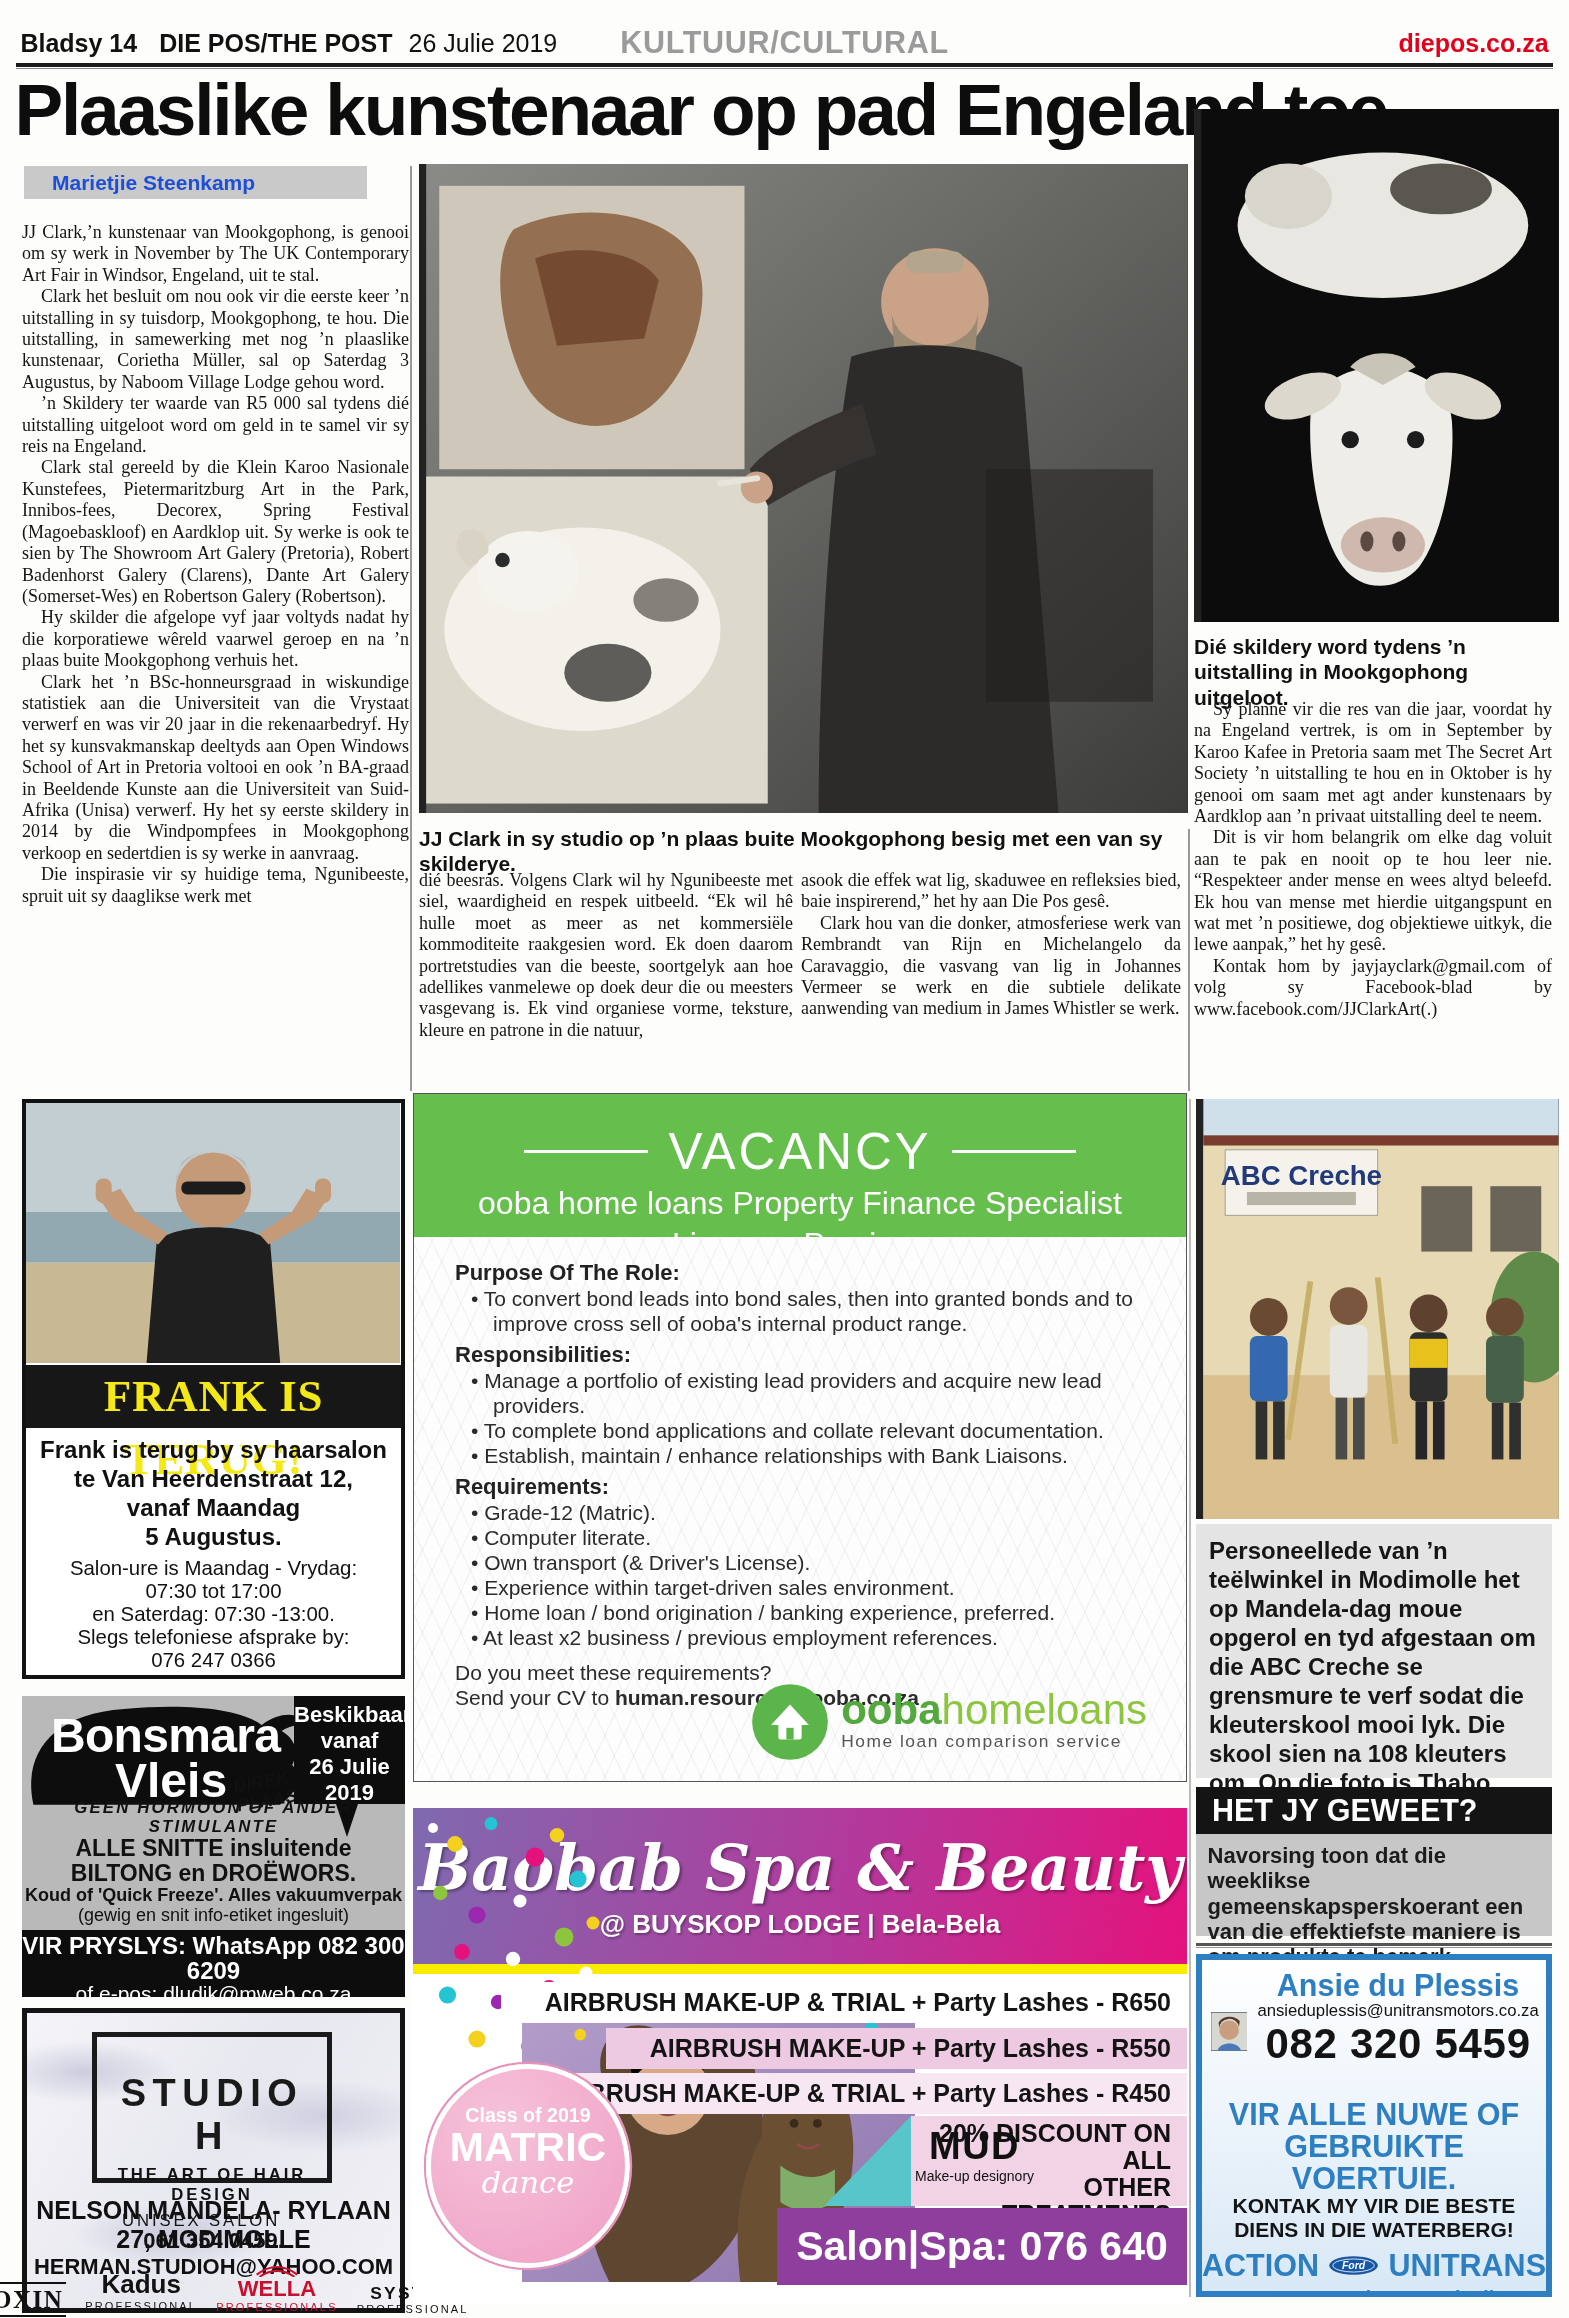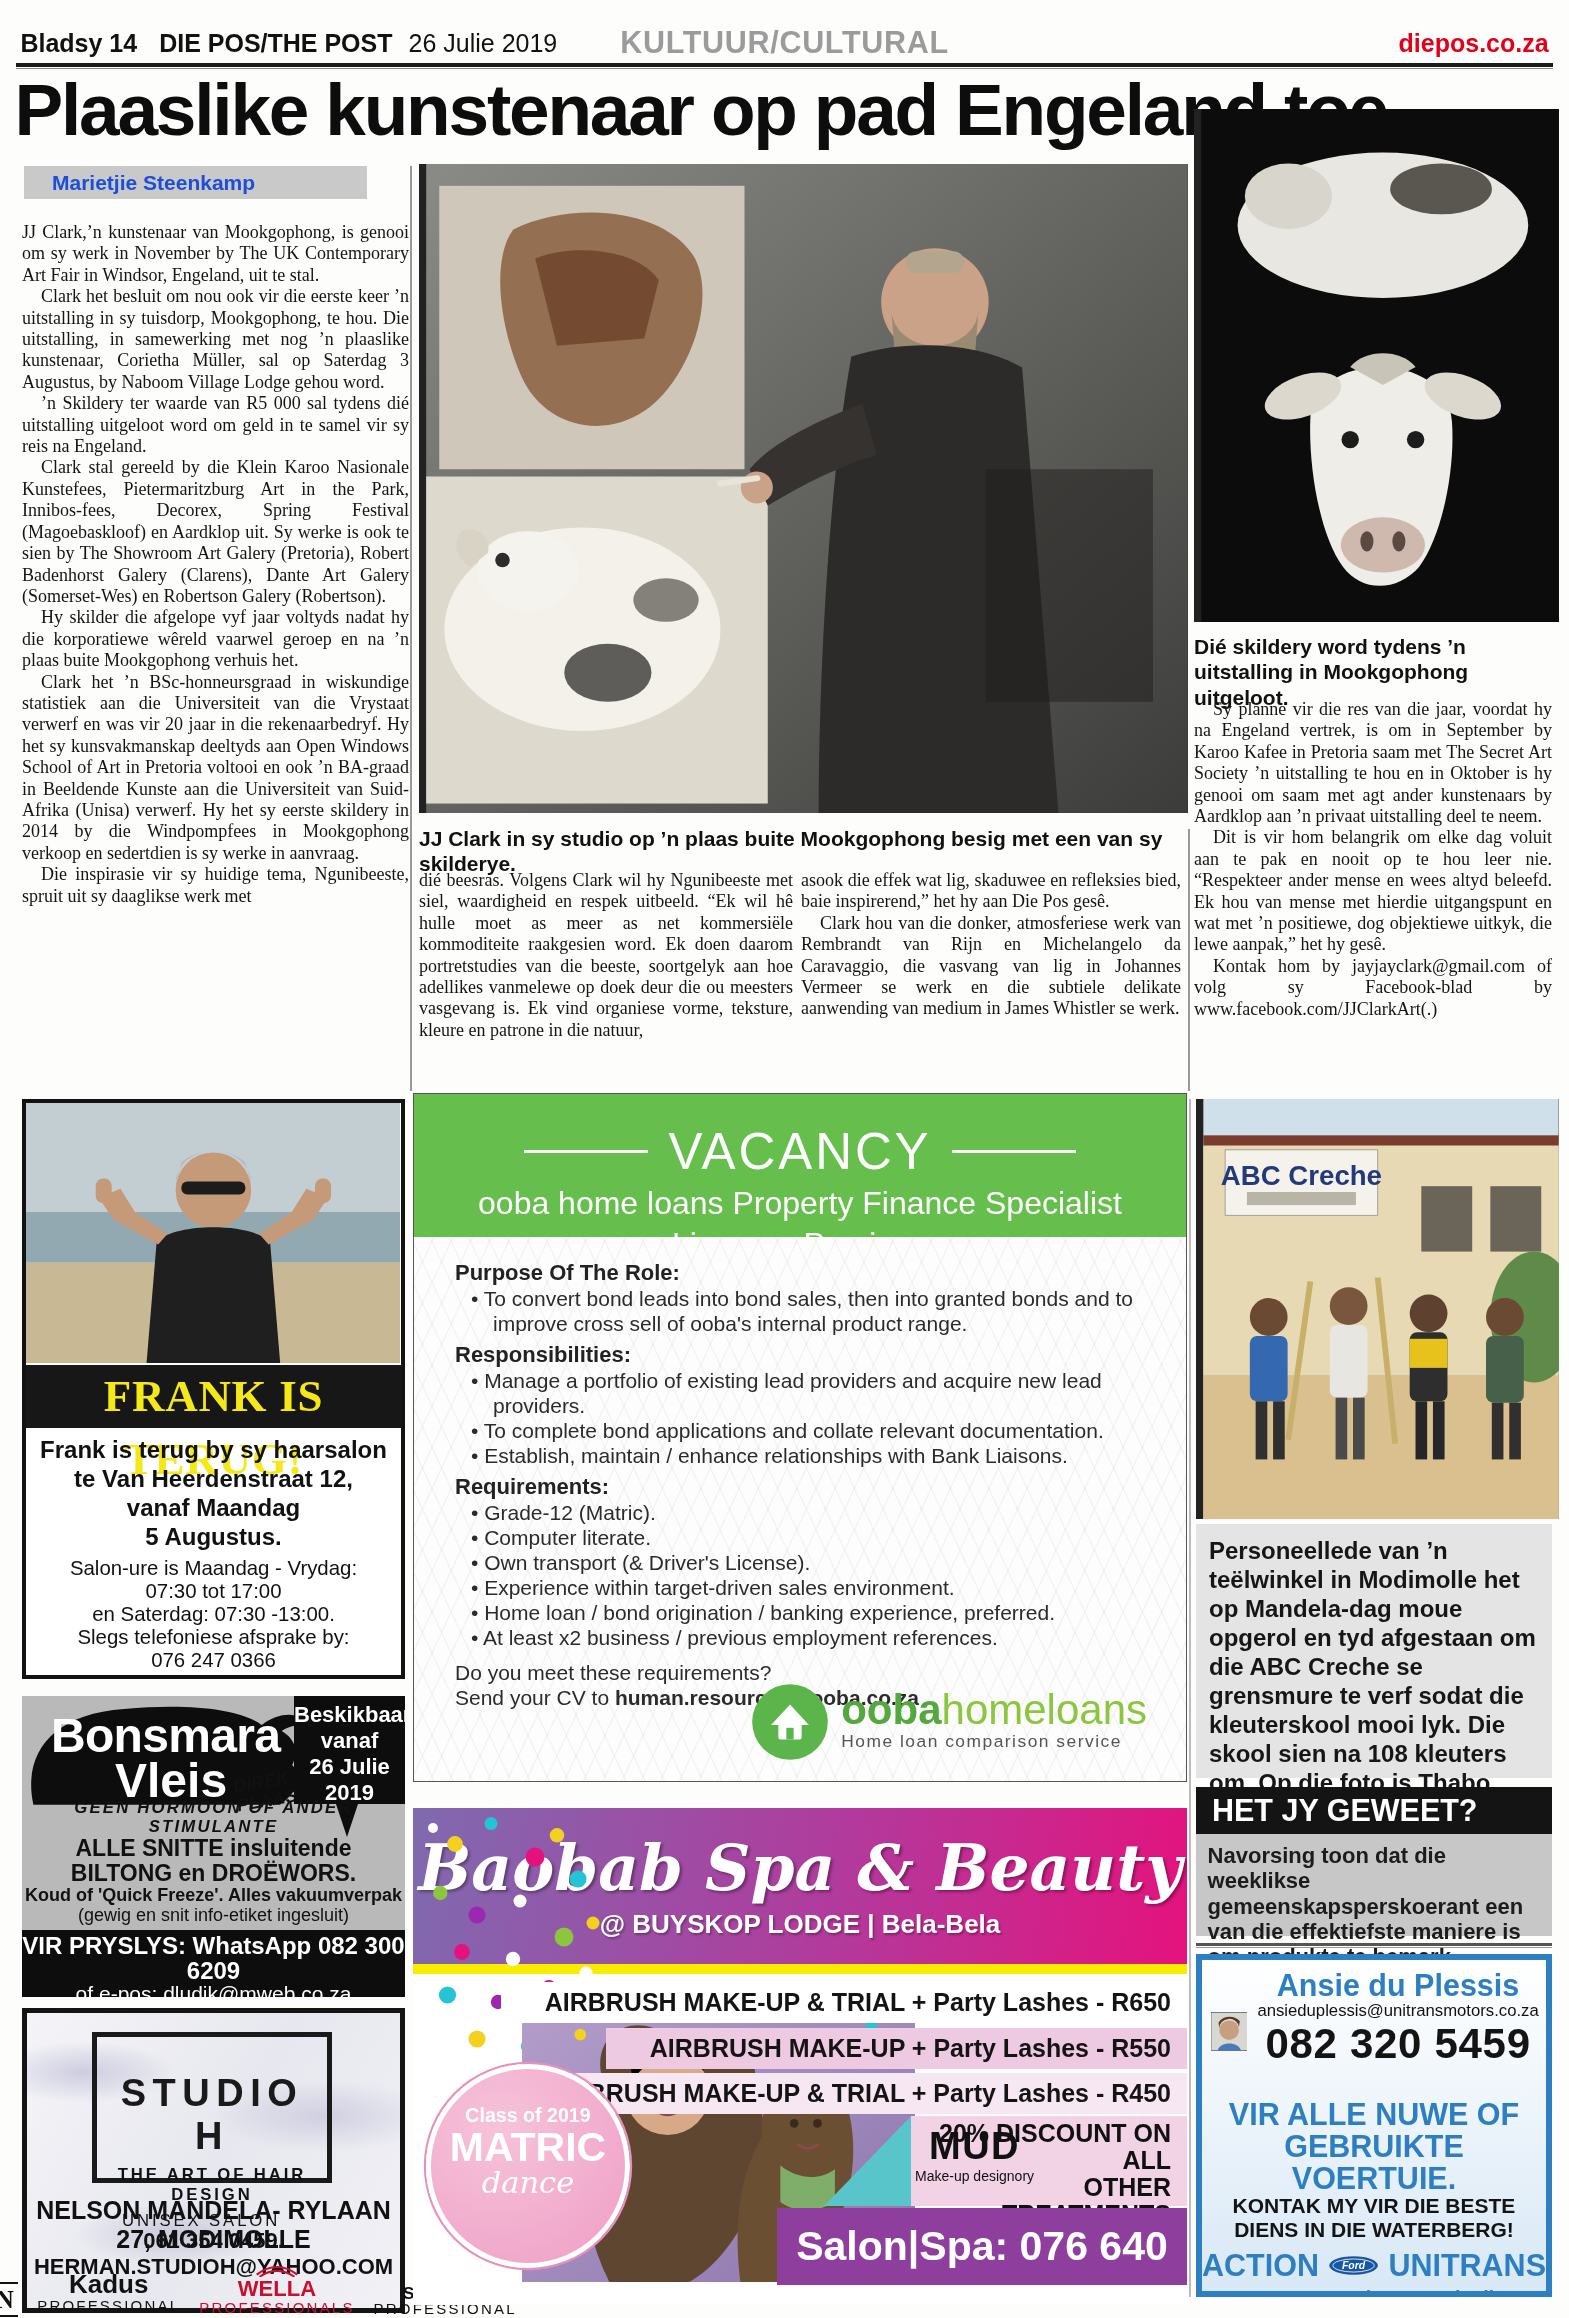--- a/index.html
+++ b/index.html
@@ -73,21 +73,21 @@
   .sh-square{left:65px;top:19px;width:240px;height:151px;border:5.1px solid #1a1a1a;box-sizing:border-box;text-align:center;}
   .sh-name{margin-top:35px;font-size:38px;font-weight:bold;letter-spacing:6.5px;color:#1a1a1a;}
   .sh-tag1{font-size:16.7px;font-weight:bold;letter-spacing:2.9px;margin-top:7.3px;}
   .sh-tag2{font-size:16.7px;letter-spacing:2.9px;margin-top:5.8px;text-align:left;padding-left:25px;}
   .sh-addr{left:0;top:183px;width:100%;text-align:center;font-size:25px;font-weight:bold;letter-spacing:0;}
   .sh-contact{left:0;top:215px;width:100%;text-align:center;font-size:22px;font-weight:bold;}
   .sh-brands{left:0;top:247px;width:100%;display:flex;justify-content:center;align-items:flex-end;gap:19px;}
   .sh-nioxin{font-family:"Liberation Serif",serif;font-size:25px;font-weight:bold;letter-spacing:1.5px;
              border-top:2.9px solid #111;border-bottom:2.9px solid #111;padding:1.5px 2.9px;}
   .sh-kadus{text-align:center;font-size:26px;font-weight:bold;line-height:22px;}
-  .sh-sub{font-size:15px;letter-spacing:2.2px;font-weight:normal;}
+  .sh-sub{font-size:11px;letter-spacing:2.2px;font-weight:normal;}
   .sh-wella{text-align:center;color:#c8102e;font-size:22px;font-weight:bold;line-height:19px;}
   .sh-system{text-align:center;font-size:17.4px;font-weight:bold;letter-spacing:2.2px;line-height:16px;}
 
   
   .ooba{left:413px;top:1093px;width:774px;height:689px;border:1.5px solid #555;box-sizing:border-box;background:#fff;}
   .ooba-head{height:143px;background:#66bf4d;color:#fff;text-align:center;}
   .ooba-title{display:flex;align-items:center;justify-content:center;gap:20.4px;padding-top:28px;}
   .ooba-title .line{width:124px;height:2.9px;background:#fff;}
   .ooba-title span{font-size:51px;letter-spacing:2.9px;font-weight:normal;}
   .ooba-sub{font-size:32px;line-height:38px;margin-top:2.9px;}

